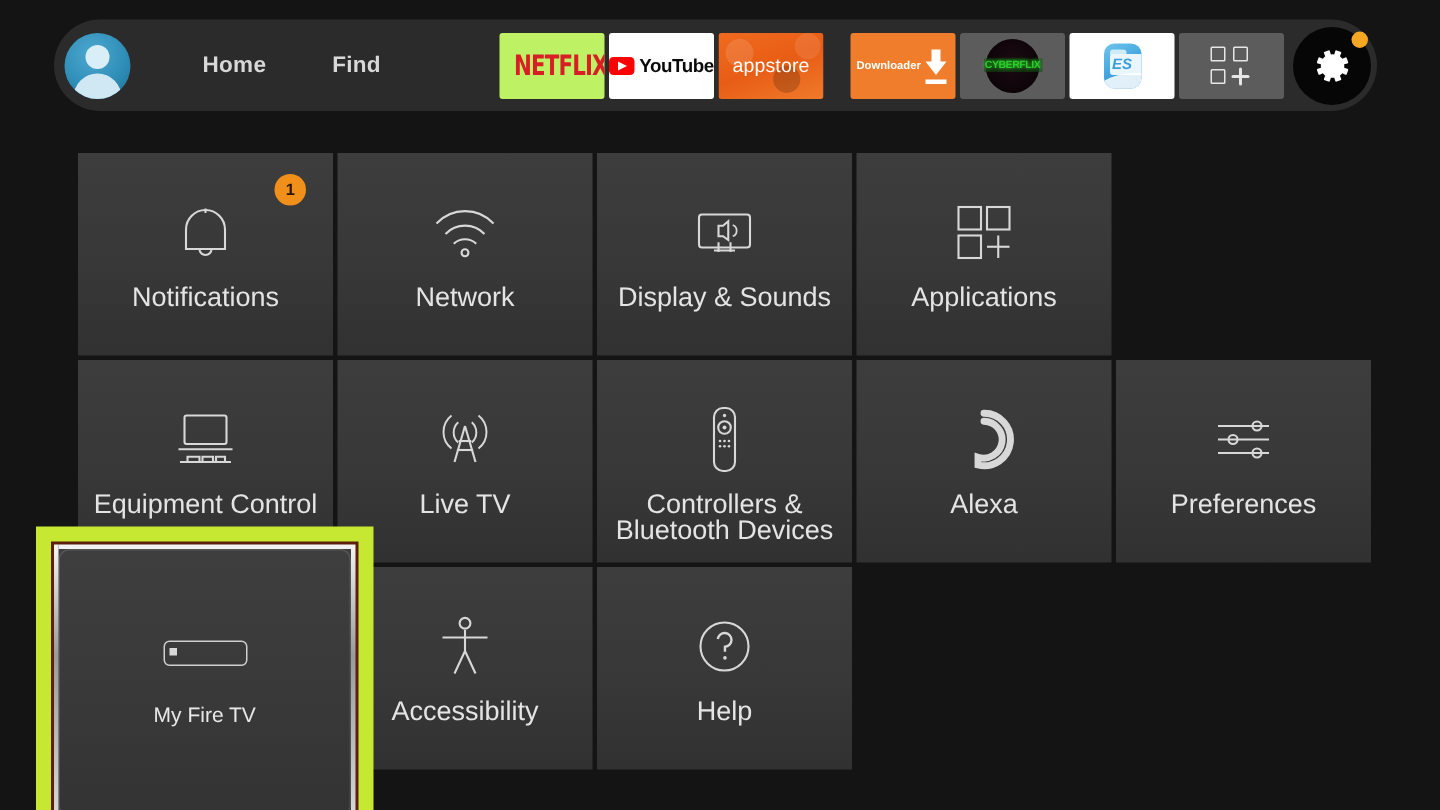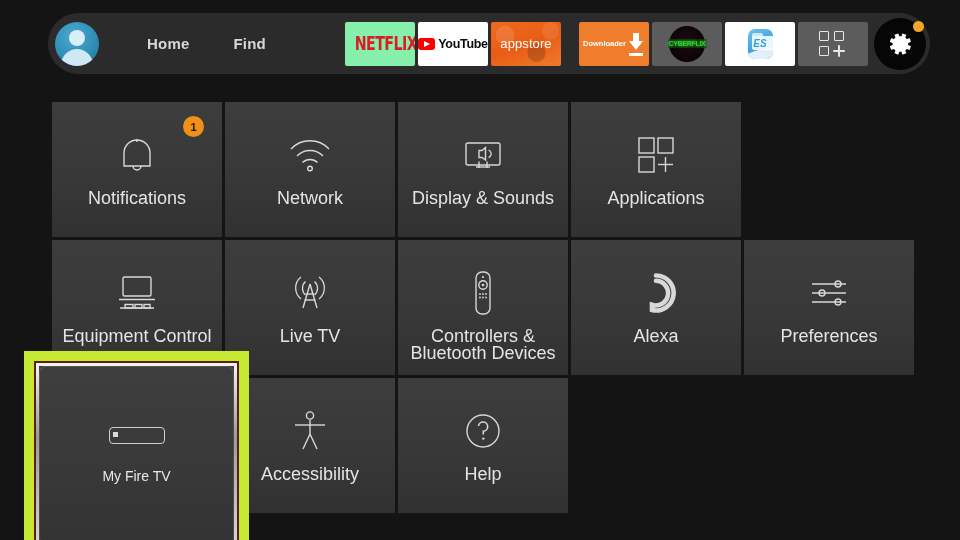--- a/index.html
+++ b/index.html
@@ -13,21 +13,21 @@
   body {
     background: #141414;
     font-family: "Liberation Sans", sans-serif;
     color: #e8e8e8;
     position: relative;
   }
 
   
   .topbar {
     position: absolute;
-    left: 48px;
+    left: 36px;
     top: 13px;
     width: 882px;
     height: 61px;
     background: #2b2b2b;
     border-radius: 31px;
     display: flex;
     align-items: center;
   }
 
   .avatar {
@@ -78,21 +78,21 @@
     background: #555;
     display: flex;
     align-items: center;
     justify-content: center;
     overflow: hidden;
     position: relative;
     border-radius: 2px;
     flex: 0 0 auto;
   }
 
-  .app-netflix { background: #86efac; padding-left: 12px; }
+  .app-netflix { background: #bef264; padding-left: 12px; }
   .netflix-txt {
     color: #d81f26;
     font-weight: bold;
     font-size: 15px;
     letter-spacing: -0.6px;
     transform: scaleY(1.25) scaleX(0.95);
     font-family: "DejaVu Sans", sans-serif;
   }
 
   .app-youtube { background: #ffffff; }

